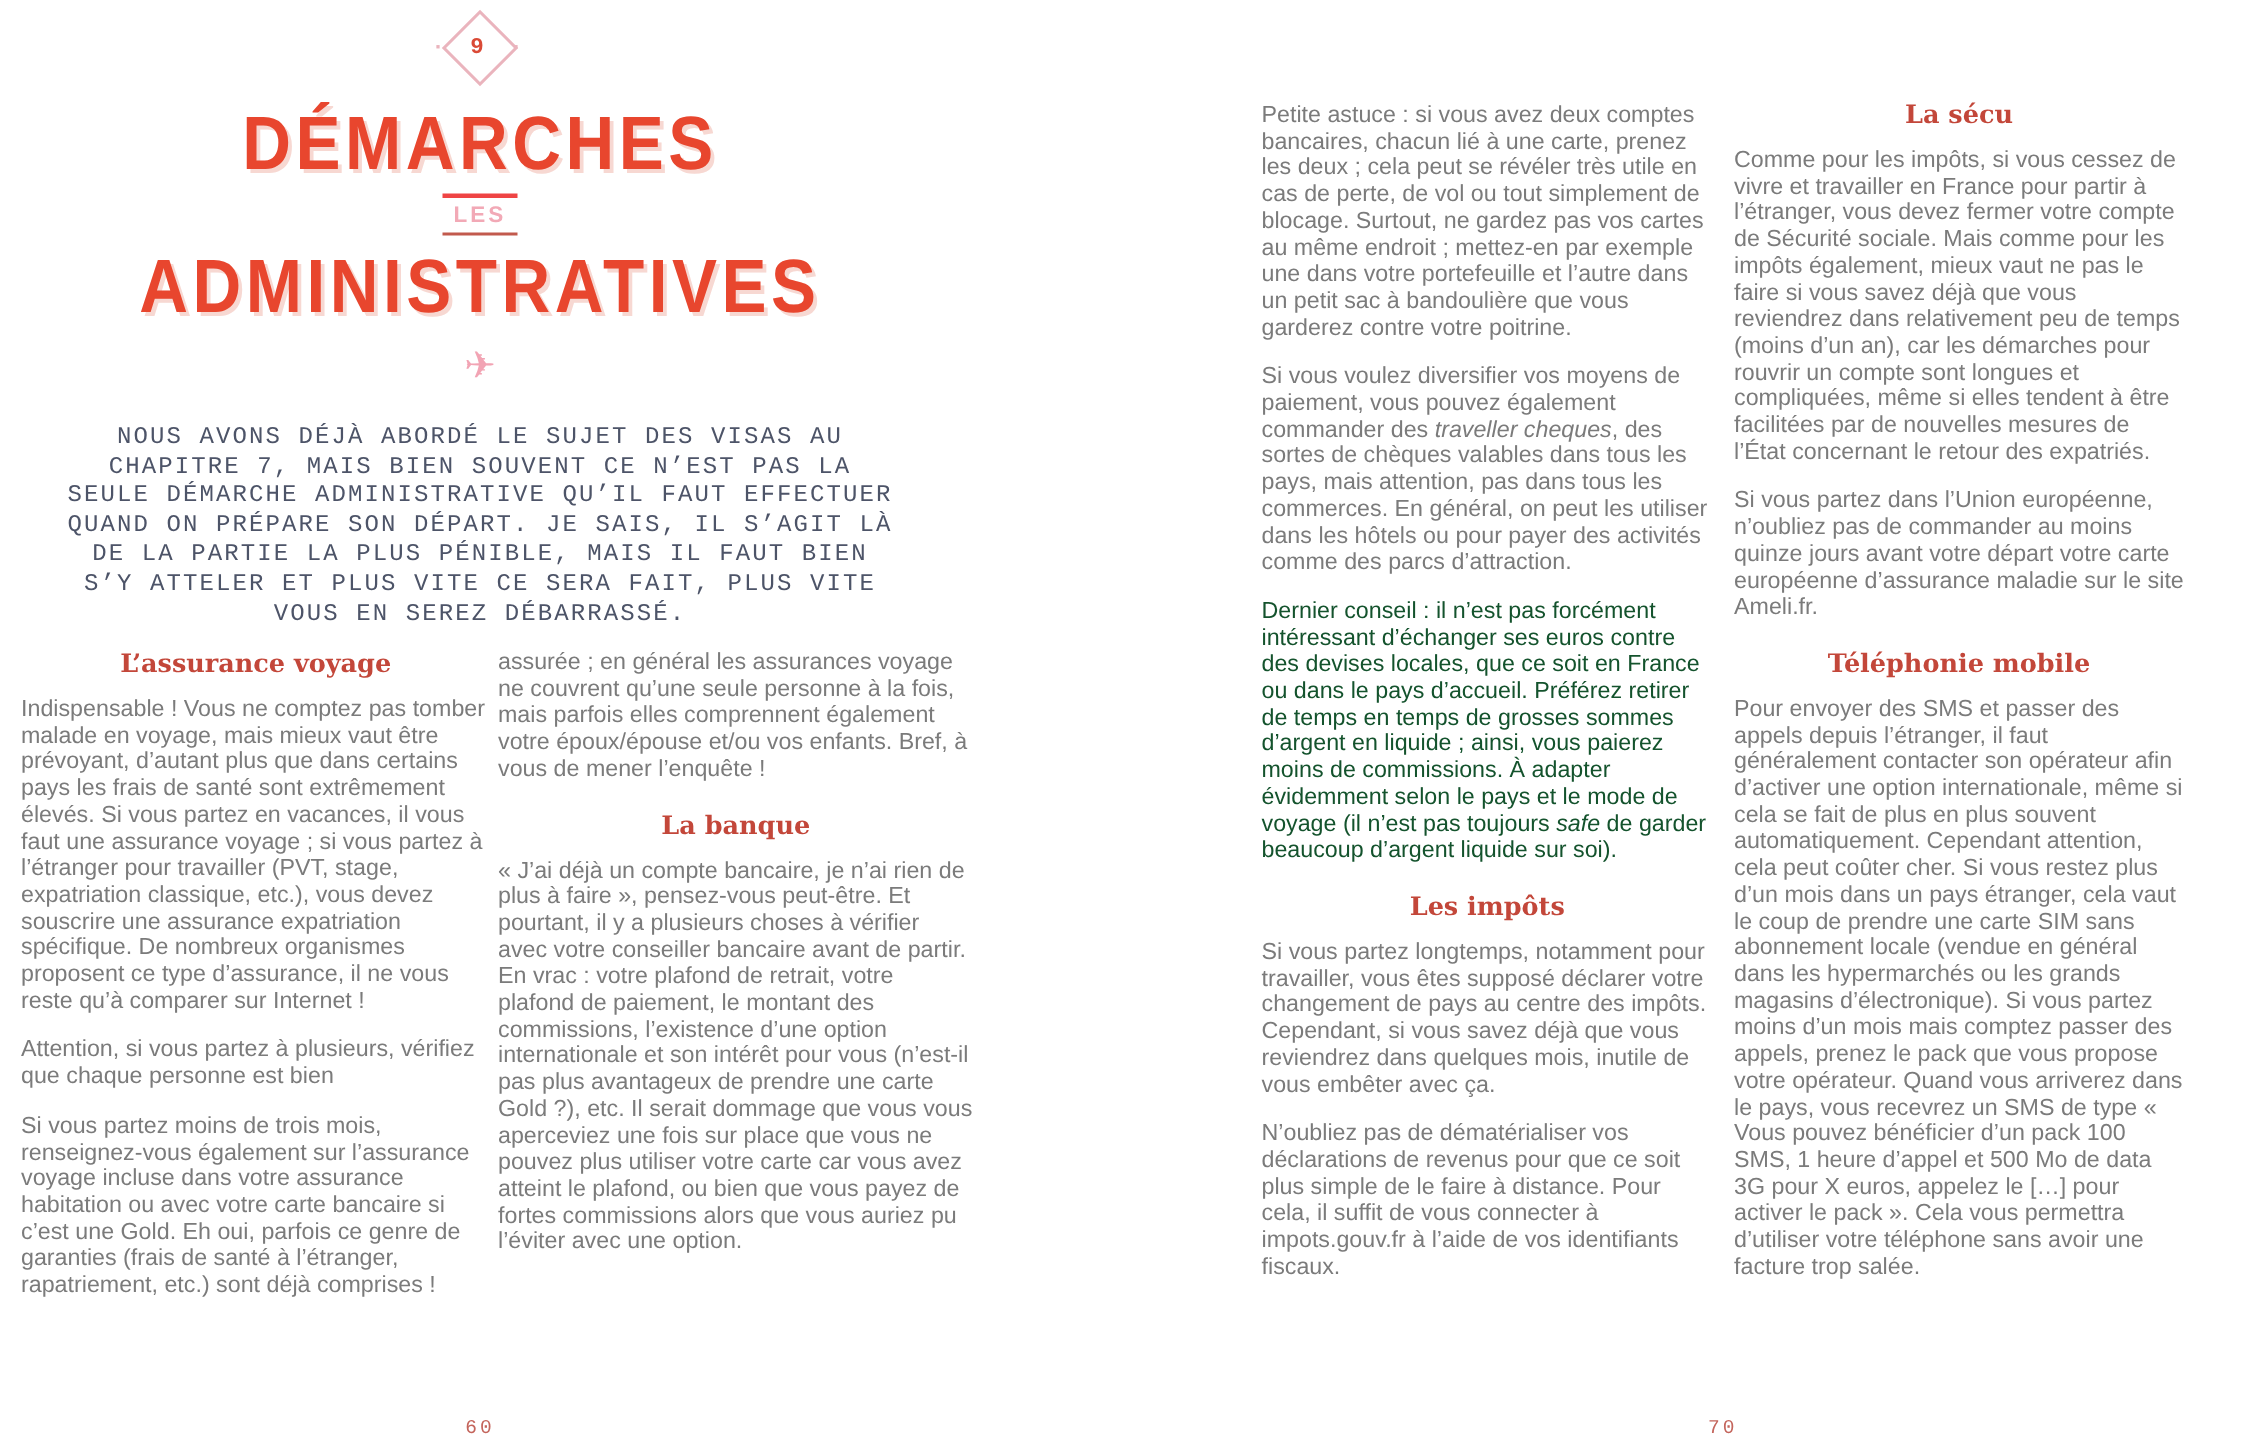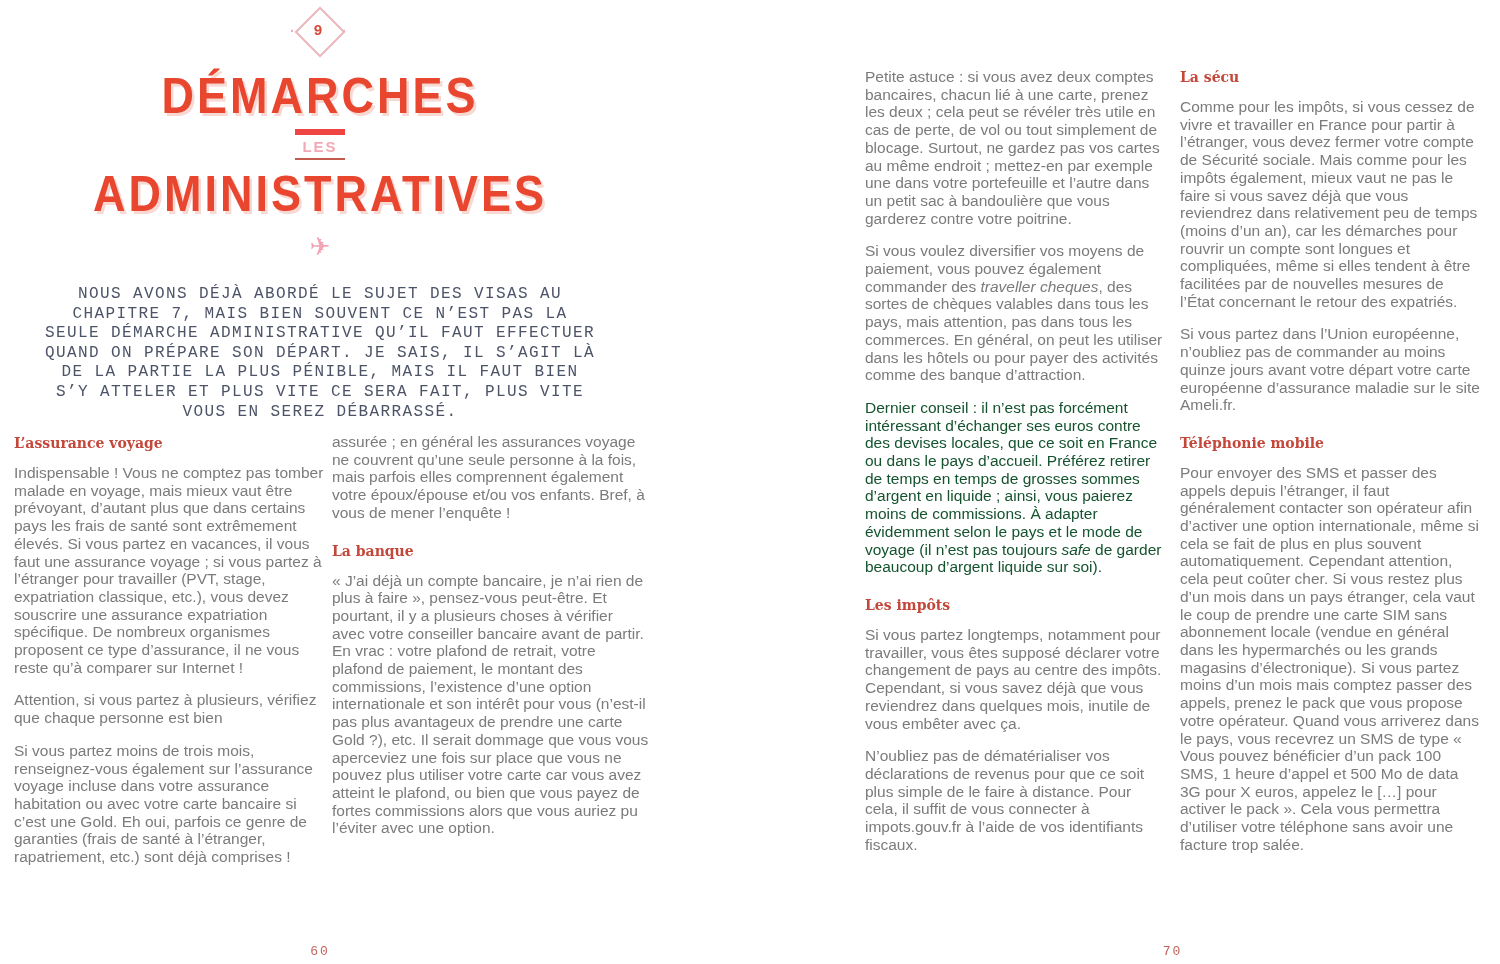--- a/index.html
+++ b/index.html
@@ -2,61 +2,61 @@
 <html lang="fr"><head>
 <meta charset="utf-8">
 <style>
   html,body{margin:0;padding:0;background:#ffffff;}
   .spread{
     position:relative;width:1500px;height:964px;background:#ffffff;
     font-family:"Liberation Sans",sans-serif;overflow:hidden;
   }
   .page{position:absolute;top:0;width:750px;height:964px;}
   .page-left{left:0;}
-  .page-right{left:750px;text-decoration:underline;}
+  .page-right{left:726px;text-decoration:underline;}
 
   
   .chapter-header{position:absolute;left:0;top:6px;width:640px;text-align:center;}
   .badge-wrap{position:relative;height:56px;}
   .badge-diamond{
     position:absolute;left:50%;top:8px;width:32px;height:32px;margin-left:-18px;
     border:2px solid #eab4bd;transform:rotate(45deg);background:#fff;
   }
   .badge-text{position:absolute;left:0;right:0;top:17px;
     font-family:"Liberation Mono",monospace;font-size:15px;font-weight:bold;letter-spacing:4px;}
   .badge-dot{color:#eab4bd;}
   .badge-num{color:#da4a36;}
   .big-title{
     margin:10px 0 0;font-weight:bold;font-size:45px;line-height:48px;letter-spacing:3px;
     color:#e8462e;text-shadow:2.5px 2.5px 0 #f7d8d2;
     transform:scaleY(1.12);transform-origin:center;
   }
   .les-row{margin:9px 0 2px;}
   .les{
-    display:inline-block;border-top:6px solid #ef4444;border-bottom:2px solid #c25a4d;
+    display:inline-block;border-top:3px solid #ef4444;border-bottom:2px solid #c25a4d;
     padding:3px 7px;color:#f2a9b6;font-weight:bold;font-size:15px;letter-spacing:2px;
   }
   .plane{margin-top:14px;font-size:25px;color:#f2a4b4;
     font-family:"DejaVu Sans",sans-serif;}
   .intro{
     width:560px;margin:24px auto 0;
     font-family:"Liberation Mono",monospace;font-size:16px;line-height:19.6px;
     letter-spacing:1.4px;color:#4d5468;text-align:center;
   }
 
   
   .col{position:absolute;}
   .col-l1{left:14px;top:432px;width:313px;}
   .col-l2{left:332px;top:433px;width:317px;}
   .col-r1{left:115px;top:68px;width:301px;}
   .col-r2{left:430px;top:66px;width:300px;}
 
   .col h2{
-    font-family:"DejaVu Serif","Liberation Serif",serif;font-weight:bold;font-size:14px;
-    color:#c3473a;text-align:left;margin:18px 0 10px;line-height:22px;
+    font-family:"DejaVu Serif","Liberation Serif",serif;font-weight:bold;font-size:17px;
+    color:#c3473a;text-align:center;margin:18px 0 10px;line-height:22px;
   }
   .col h2:first-child{margin-top:0;}
   .col p{
     margin:0 0 15px;font-size:15.5px;line-height:17.7px;color:#7b7b7b;
     text-align:left;
   }
   .col p:last-child{margin-bottom:0;}
   .col p i{font-style:italic;}
   .red-para, .red-para span, .red-para i{color:#14532d;}
 
@@ -103,21 +103,21 @@
       <p>« J’ai déjà un compte bancaire, je n’ai rien de plus à faire », pensez-vous peut-être. Et pourtant, il y a plusieurs choses à vérifier avec votre conseiller bancaire avant de partir. En vrac : votre plafond de retrait, votre plafond de paiement, le montant des commissions, l’existence d’une option internationale et son intérêt pour vous (n’est-il pas plus avantageux de prendre une carte Gold ?), etc. Il serait dommage que vous vous aperceviez une fois sur place que vous ne pouvez plus utiliser votre carte car vous avez atteint le plafond, ou bien que vous payez de fortes commissions alors que vous auriez pu l’éviter avec une option.</p>
     </div>
 
     <div class="pagenum">60</div>
   </section>
 
   <section class="page page-right">
 
     <div class="col col-r1">
       <p>Petite astuce : si vous avez deux comptes bancaires, chacun lié à une carte, prenez les deux ; cela peut se révéler très utile en cas de perte, de vol ou tout simplement de blocage. Surtout, ne gardez pas vos cartes au même endroit ; mettez-en par exemple une dans votre portefeuille et l’autre dans un petit sac à bandoulière que vous garderez contre votre poitrine.</p>
-      <p><span>Si vous voulez diversifier vos moyens de paiement, vous pouvez également commander des </span><i>traveller cheques</i><span>, des sortes de chèques valables dans tous les pays, mais attention, pas dans tous les commerces. En général, on peut les utiliser dans les hôtels ou pour payer des activités comme des banque d’attraction.</span></p>
+      <p><span>Si vous voulez diversifier vos moyens de paiement, vous pouvez également commander des </span><i>traveller cheques</i><span>, des sortes de chèques valables dans tous les pays, mais attention, pas dans tous les commerces. En général, on peut les utiliser dans les hôtels ou pour payer des activités comme des parcs d’attraction.</span></p>
       <p class="red-para"><span>Dernier conseil : il n’est pas forcément intéressant d’échanger ses euros contre des devises locales, que ce soit en France ou dans le pays d’accueil. Préférez retirer de temps en temps de grosses sommes d’argent en liquide ; ainsi, vous paierez moins de commissions. À adapter évidemment selon le pays et le mode de voyage (il n’est pas toujours </span><i>safe</i><span> de garder beaucoup d’argent liquide sur soi).</span></p>
       <h2>Les impôts</h2>
       <p>Si vous partez longtemps, notamment pour travailler, vous êtes supposé déclarer votre changement de pays au centre des impôts. Cependant, si vous savez déjà que vous reviendrez dans quelques mois, inutile de vous embêter avec ça.</p>
       <p>N’oubliez pas de dématérialiser vos déclarations de revenus pour que ce soit plus simple de le faire à distance. Pour cela, il suffit de vous connecter à impots.gouv.fr à l’aide de vos identifiants fiscaux.</p>
     </div>
 
     <div class="col col-r2">
       <h2>La sécu</h2>
       <p>Comme pour les impôts, si vous cessez de vivre et travailler en France pour partir à l’étranger, vous devez fermer votre compte de Sécurité sociale. Mais comme pour les impôts également, mieux vaut ne pas le faire si vous savez déjà que vous reviendrez dans relativement peu de temps (moins d’un an), car les démarches pour rouvrir un compte sont longues et compliquées, même si elles tendent à être facilitées par de nouvelles mesures de l’État concernant le retour des expatriés.</p>
       <p>Si vous partez dans l’Union européenne, n’oubliez pas de commander au moins quinze jours avant votre départ votre carte européenne d’assurance maladie sur le site Ameli.fr.</p>

